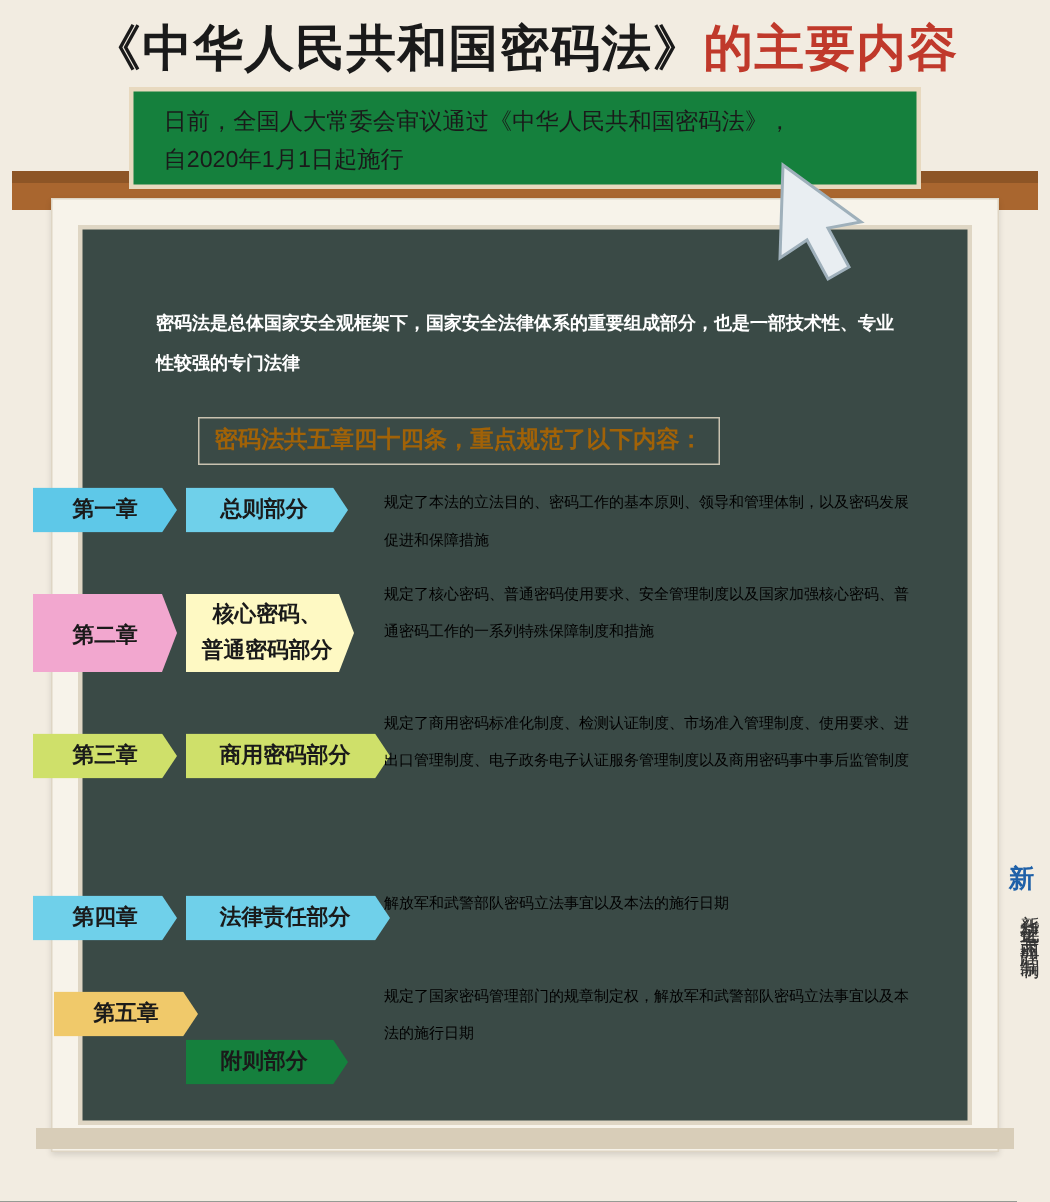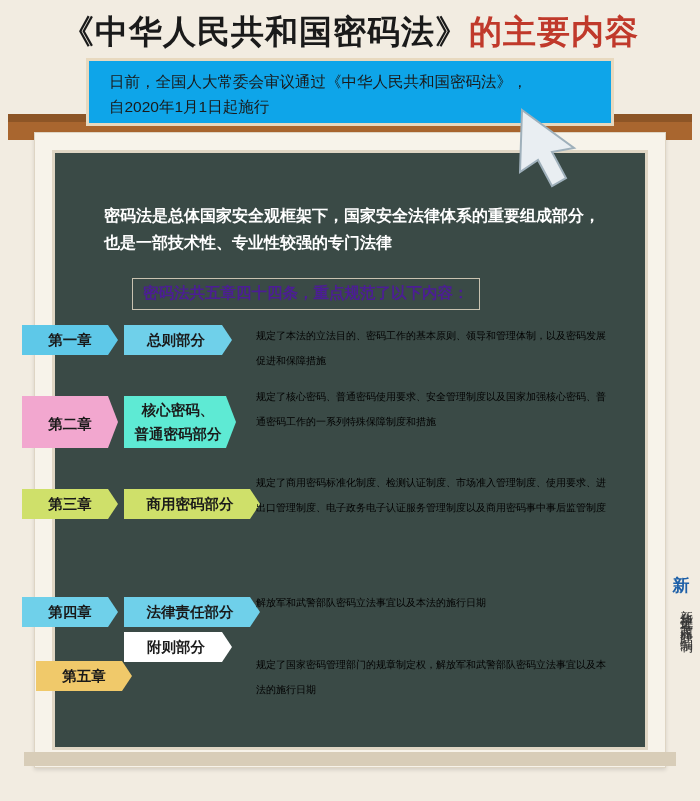--- a/index.html
+++ b/index.html
@@ -49,21 +49,21 @@
   .banner-bar:after {
     content: "";
     position: absolute;
     left: 0; top: 0; width: 100%; height: 8px;
     background: #8d5526;
   }
   .banner-plaque {
     position: absolute;
     left: 78px; top: 0;
     width: 528px; height: 68px;
-    background: #0ea5e9;
+    background: #15803d;
     border: 3px solid #e8d9bf;
     box-sizing: border-box;
     color: #1a1a1a;
     font-size: 15.5px;
     line-height: 25px;
     padding: 8px 16px 0 20px;
     box-sizing: border-box;
   }
   .banner-plaque div { white-space: nowrap; }
 
@@ -100,30 +100,30 @@
     left: 500px; top: 108px;
     width: 90px; height: 80px;
   }
 
   
   .intro {
     position: absolute;
     left: 104px; top: 202px;
     width: 500px;
     color: #ffffff;
-    font-size: 16px;
+    font-size: 12px;
     font-weight: bold;
     line-height: 27px;
     text-align: left;
   }
   .subtitle {
     position: absolute;
     left: 132px; top: 278px;
     padding: 4px 10px 5px 10px;
-    color: #4c1d95;
+    color: #a16207;
     font-size: 15.5px;
     font-weight: bold;
     border: 1px solid #c9c2b0;
     white-space: nowrap;
   }
   .chap-tag, .topic-tag {
     position: absolute;
     height: 30px;
     line-height: 30px;
     font-size: 14.5px;
@@ -218,39 +218,39 @@
   <div class="subtitle">密码法共五章四十四条，重点规范了以下内容：</div>
 
   <div>
     <div class="chap-tag" style="top:325px;background:#5ec8e8;font-family:Liberation Serif, serif;">第一章</div>
     <div class="topic-tag" style="top:325px;width:84px;background:#6fd0ea;">总则部分</div>
     <div class="desc" style="top:323px;">规定了本法的立法目的、密码工作的基本原则、领导和管理体制，以及密码发展促进和保障措施</div>
   </div>
 
   <div>
     <div class="chap-tag two-line" style="top:396px;line-height:52px;background:#f2a7cf;">第二章</div>
-    <div class="topic-tag two-line" style="top:396px;width:112px;background:#5eead4;white-space:pre-line;text-align:center;">核心密码、
+    <div class="topic-tag two-line" style="top:396px;width:112px;background:#fef9c3;white-space:pre-line;text-align:center;">核心密码、
 普通密码部分</div>
     <div class="desc" style="top:384px;">规定了核心密码、普通密码使用要求、安全管理制度以及国家加强核心密码、普通密码工作的一系列特殊保障制度和措施</div>
   </div>
 
   <div>
     <div class="chap-tag" style="top:489px;background:#cfe06a;">第三章</div>
     <div class="topic-tag" style="top:489px;width:112px;background:#cfe06a;">商用密码部分</div>
     <div class="desc" style="top:470px;">规定了商用密码标准化制度、检测认证制度、市场准入管理制度、使用要求、进出口管理制度、电子政务电子认证服务管理制度以及商用密码事中事后监管制度</div>
   </div>
 
   <div>
     <div class="chap-tag" style="top:597px;background:#6fd0ea;">第四章</div>
     <div class="topic-tag" style="top:597px;width:112px;background:#6fd0ea;">法律责任部分</div>
     <div class="desc" style="top:590px;">解放军和武警部队密码立法事宜以及本法的施行日期</div>
   </div>
 
   <div>
     <div class="chap-tag" style="top:661px;background:#f0c96a;margin-left:14px;">第五章</div>
-    <div class="topic-tag" style="top:632px;width:84px;background:#ffffff;">附则部分</div>
+    <div class="topic-tag" style="top:693px;width:84px;background:#15803d;">附则部分</div>
     <div class="desc" style="top:652px;">规定了国家密码管理部门的规章制定权，解放军和武警部队密码立法事宜以及本法的施行日期</div>
   </div>
 
   <div class="credit-logo">新</div>
   <div class="credit">新华社记者 孟丽静 编制</div>
 
 </div>
 
 </body></html>

